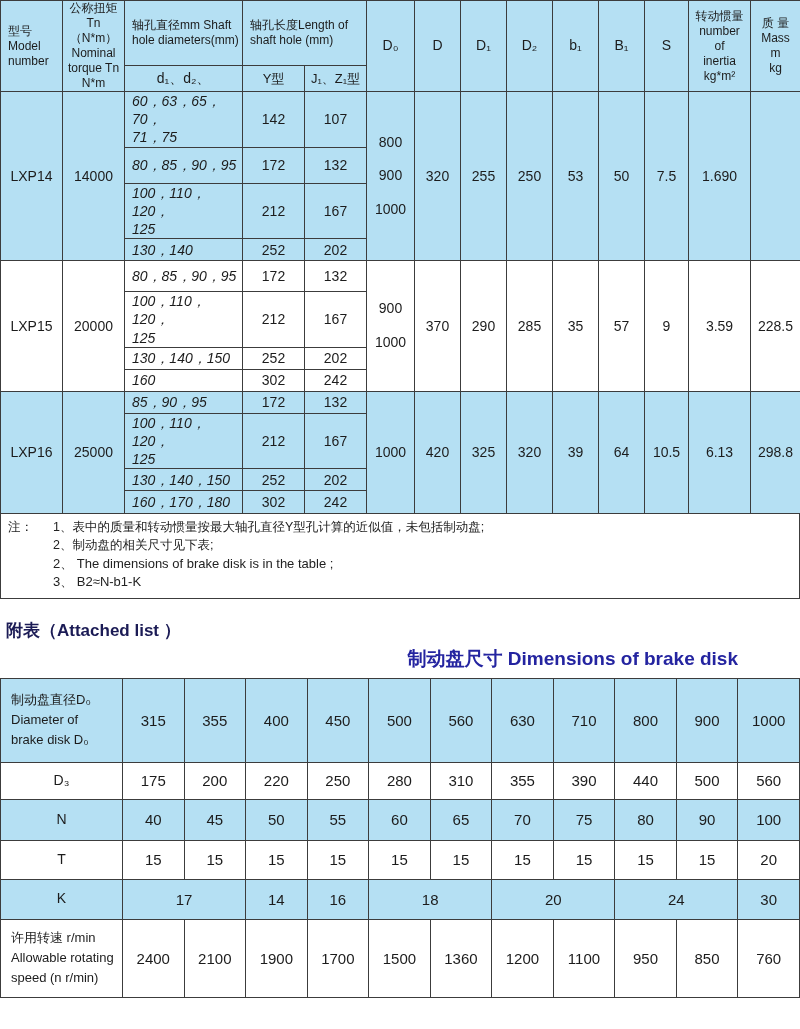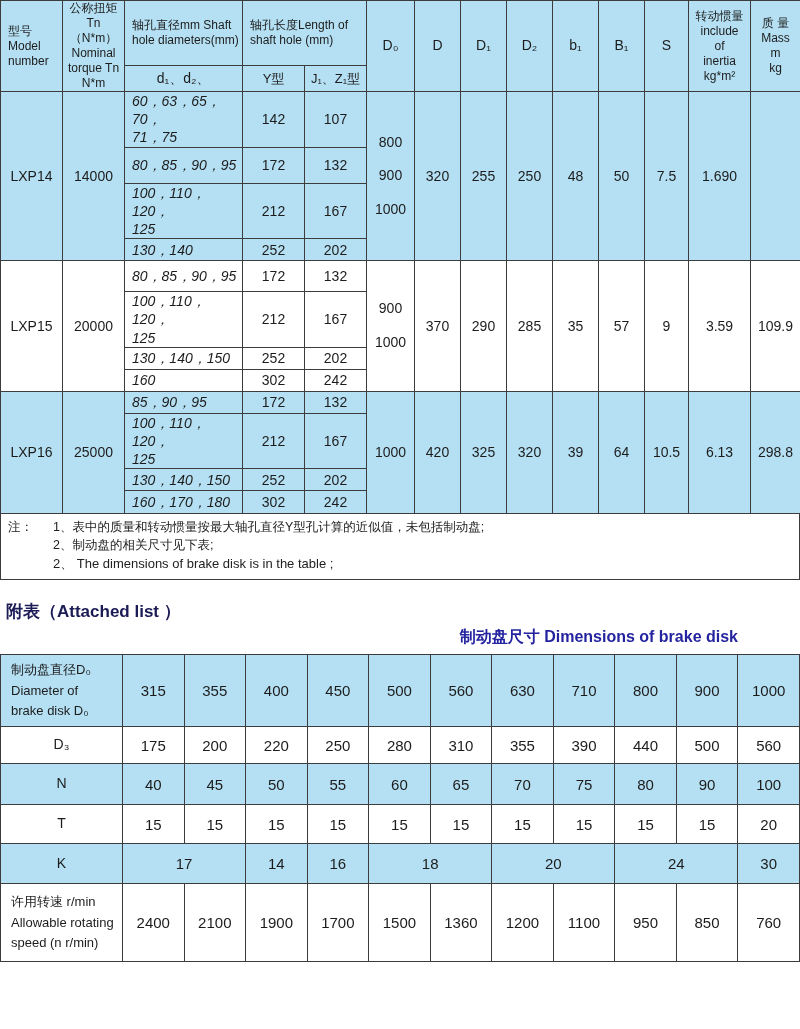--- a/index.html
+++ b/index.html
@@ -35,27 +35,27 @@
   .note-row { display:flex; }
   .nlabel { flex:none; width:52px; padding-left:7px; font-size:12.5px; }
   .ntext { flex:1; padding-left:26px; text-indent:-26px; }
   
   .attached-title {
     display:block; padding:20px 0 0 6px;
     font-size:17px; font-weight:bold; color:#1b1b55;
   }
   .brake-title {
     text-align:right; padding:4px 62px 6px 4px;
-    font-size:16px; font-weight:bold; color:#2424a0;
+    font-size:19px; font-weight:bold; color:#2424a0;
   }
   
   .t2 td { font-size:15px; }
   .t2 .lab { font-size:13px; line-height:1.55; }
   .t2 .lableft { text-align:left; padding-left:10px; }
-  .t2 .hrow{height:72px;} .t2 .r37{height:37px;} .t2 .r41{height:41px;}
+  .t2 .hrow{height:84px;} .t2 .r37{height:37px;} .t2 .r41{height:41px;}
   .t2 .r39{height:39px;} .t2 .r40{height:40px;} .t2 .r78{height:78px;}
 </style>
 </head>
 <body>
 
 <table class="t1">
   <colgroup>
     <col style="width:62px">
       <col style="width:62px">
       <col style="width:118px">
@@ -86,21 +86,21 @@
     <th colspan="2" class="blk-blue left">轴孔长度Length of
 shaft hole (mm)</th>
     <th rowspan="2" class="blk-blue" style="font-size:14px">D₀</th>
     <th rowspan="2" class="blk-blue" style="font-size:14px">D</th>
     <th rowspan="2" class="blk-blue" style="font-size:14px">D₁</th>
     <th rowspan="2" class="blk-blue" style="font-size:14px">D₂</th>
     <th rowspan="2" class="blk-blue" style="font-size:14px">b₁</th>
     <th rowspan="2" class="blk-blue" style="font-size:14px">B₁</th>
     <th rowspan="2" class="blk-blue" style="font-size:14px">S</th>
     <th rowspan="2" class="blk-blue">转动惯量
-include
+number
 of
 inertia
 kg*m²</th>
     <th rowspan="2" class="blk-blue">质 量
 Mass
 m
 kg</th>
   </tr>
   <tr class="hr2">
     <th class="blk-blue" style="font-size:14px">d₁、d₂、</th>
@@ -114,21 +114,21 @@
     <td class="dia">60，63，65，70，
 71，75</td>
     <td>142</td>
     <td>107</td>
     <td rowspan="4" class="d0cell">800
 900
 1000</td>
     <td rowspan="4">320</td>
     <td rowspan="4">255</td>
     <td rowspan="4">250</td>
-    <td rowspan="4">48</td>
+    <td rowspan="4">53</td>
     <td rowspan="4">50</td>
     <td rowspan="4">7.5</td>
     <td rowspan="4">1.690</td>
     <td rowspan="4"></td>
   </tr>
   <tr class="r36 blk-blue">
     <td class="dia">80，85，90，95</td>
     <td>172</td>
     <td>132</td>
   </tr>
@@ -152,21 +152,21 @@
     <td>132</td>
     <td rowspan="4" class="d0cell">900
 1000</td>
     <td rowspan="4">370</td>
     <td rowspan="4">290</td>
     <td rowspan="4">285</td>
     <td rowspan="4">35</td>
     <td rowspan="4">57</td>
     <td rowspan="4">9</td>
     <td rowspan="4">3.59</td>
-    <td rowspan="4">109.9</td>
+    <td rowspan="4">228.5</td>
   </tr>
   <tr class="r38 blk-white">
     <td class="dia">100，110，120，
 125</td>
     <td>212</td>
     <td>167</td>
   </tr>
   <tr class="r22 blk-white">
     <td class="dia">130，140，150</td>
     <td>252</td>
@@ -218,20 +218,24 @@
     <span class="nlabel">注：</span>
     <div class="ntext" style="font-size:12.5px">1、表中的质量和转动惯量按最大轴孔直径Y型孔计算的近似值，未包括制动盘;</div>
   </div>
   <div class="note-row">
     <span class="nlabel"></span>
     <div class="ntext" style="font-size:12.5px">2、制动盘的相关尺寸见下表;</div>
   </div>
   <div class="note-row">
     <span class="nlabel"></span>
     <div class="ntext">2、 The dimensions of brake disk is in the table ;</div>
+  </div>
+  <div class="note-row">
+    <span class="nlabel"></span>
+    <div class="ntext">3、 B2≈N-b1-K</div>
   </div>
 </div>
 
 <span class="attached-title">附表（Attached list ）</span>
 <div class="brake-title">制动盘尺寸 Dimensions of brake disk</div>
 
 <table class="t2">
   <colgroup>
     <col style="width:122px">
     <col>

